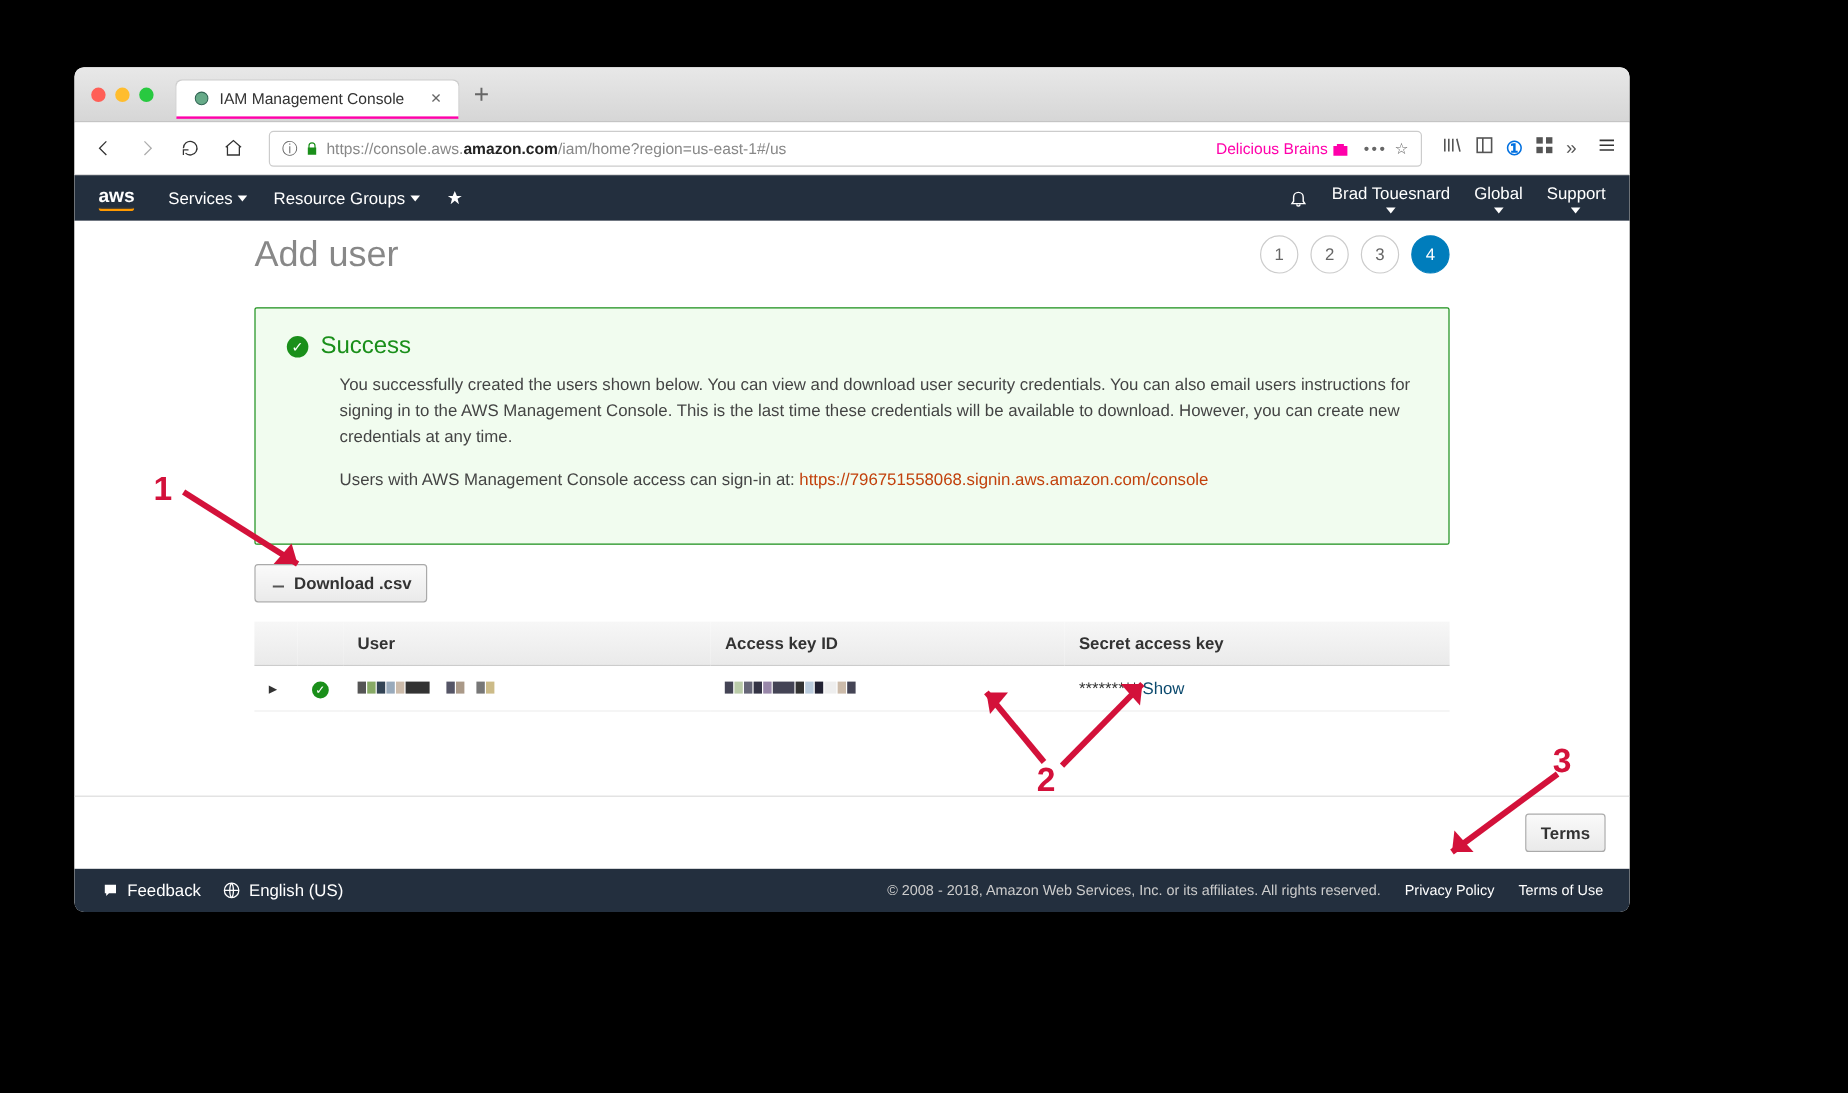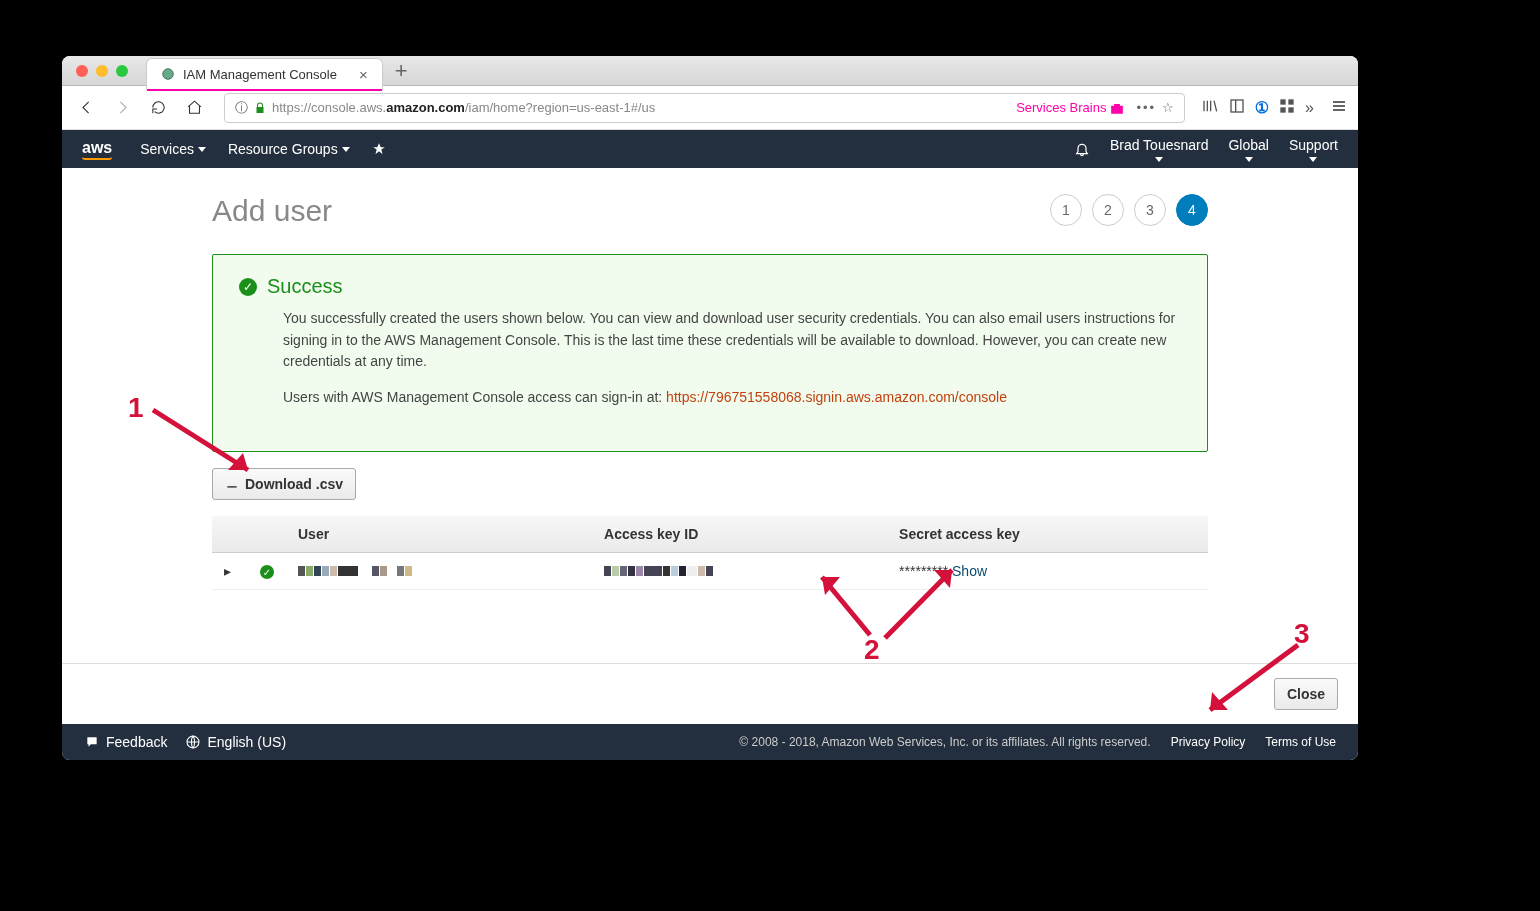--- a/index.html
+++ b/index.html
@@ -1,20 +1,20 @@
 <!DOCTYPE html>
 <html><head>
 <meta charset="utf-8">
 <style>
 * { box-sizing: border-box; margin: 0; padding: 0; }
 body { background: #000; font-family: -apple-system, BlinkMacSystemFont, "Segoe UI", Arial, sans-serif; width: 1540px; height: 911px; overflow: hidden; }
 .window { position: absolute; top: 56px; left: 62px; width: 1296px; height: 704px; background: #fff; border-radius: 8px; box-shadow: 0 10px 50px rgba(0,0,0,0.7); overflow: hidden; display: flex; flex-direction: column; }
 
 
-.titlebar { height: 30px; background: linear-gradient(#e8e8e8, #d6d6d6); display: flex; align-items: center; padding: 0 14px; border-bottom: 1px solid #b7b7b7; }
+.titlebar { height: 46px; background: linear-gradient(#e8e8e8, #d6d6d6); display: flex; align-items: center; padding: 0 14px; border-bottom: 1px solid #b7b7b7; }
 .traffic { display: flex; gap: 8px; margin-right: 18px; }
 .dot { width: 12px; height: 12px; border-radius: 50%; }
 .dot.red { background: #ff5f57; } .dot.yellow { background: #ffbd2e; } .dot.green { background: #28c940; }
 .tab { height: 32px; margin-top: 6px; background: #fff; border: 1px solid #ccc; border-bottom: none; border-radius: 6px 6px 0 0; padding: 0 14px; display: flex; align-items: center; gap: 8px; font-size: 13px; color: #333; position: relative; }
 .tab .loadbar { position: absolute; left: 0; right: 0; bottom: -1px; height: 2px; background: #ff00aa; }
 .tab-x { margin-left: 14px; color: #666; font-size: 15px; cursor: pointer; }
 .newtab { margin-left: 12px; color: #666; font-size: 22px; cursor: pointer; }
 
 
 .navbar { height: 44px; background: #fff; border-bottom: 1px solid #ddd; display: flex; align-items: center; padding: 0 10px; gap: 8px; }
@@ -33,21 +33,21 @@
 .awsheader { height: 38px; background: #232f3e; color: #fff; display: flex; align-items: center; padding: 0 20px; font-size: 14px; }
 .awslogo { font-weight: bold; font-size: 16px; margin-right: 28px; display: flex; flex-direction: column; align-items: center; }
 .awslogo .smile { width: 30px; height: 3px; border-bottom: 2px solid #ff9900; border-radius: 0 0 30px 30px; }
 .awsnav { display: flex; gap: 22px; align-items: center; flex: 1; }
 .awsnav .item { cursor: pointer; display: flex; align-items: center; gap: 4px; }
 .awsright { display: flex; gap: 20px; align-items: center; }
 .awsright .item { cursor: pointer; display: flex; align-items: center; gap: 4px; flex-direction: column; }
 .caret-down { width: 0; height: 0; border-left: 4px solid transparent; border-right: 4px solid transparent; border-top: 5px solid currentColor; display: inline-block; }
 
 
-.content { flex: 1; background: #fff; padding: 26px 150px 20px; overflow: auto; }
+.content { flex: 1; background: #fff; padding: 12px 150px 20px; overflow: auto; }
 .pageheader { display: flex; align-items: flex-start; justify-content: space-between; margin-bottom: 26px; }
 .pagetitle { font-size: 30px; color: #888; font-weight: 400; }
 .steps { display: flex; gap: 10px; }
 .step { width: 32px; height: 32px; border: 1px solid #ccc; border-radius: 50%; display: flex; align-items: center; justify-content: center; font-size: 14px; color: #666; }
 .step.active { background: #007dbc; border-color: #007dbc; color: #fff; }
 
 .successbox { border: 1px solid #1a8f1a; background: #f1fcef; padding: 20px 26px 28px; border-radius: 2px; margin-bottom: 16px; }
 .successhead { color: #1a8f1a; font-size: 20px; font-weight: 500; display: flex; align-items: center; gap: 10px; margin-bottom: 10px; }
 .successhead .check { width: 18px; height: 18px; background: #1a8f1a; border-radius: 50%; display: flex; align-items: center; justify-content: center; color: #fff; font-size: 12px; }
 .successbody { font-size: 14px; color: #444; line-height: 1.55; margin-left: 44px; }
@@ -129,21 +129,21 @@
       </div>
     <div class="urlbar">
       <span>ⓘ</span>
       <span class="lock">
           <svg width="12" height="12" viewBox="0 0 24 24" fill="#1a8f1a">
             <path d="M6 10V7a6 6 0 1 1 12 0v3h1v12H5V10h1zm2 0h8V7a4 4 0 0 0-8 0v3z"></path>
           </svg>
         </span>
       <span class="urltext"><span>https://console.aws.</span><b>amazon.com</b><span>/iam/home?region=us-east-1#/us</span></span>
       <span class="brandtag">
-          <span>Services Brains</span>
+          <span>Delicious Brains</span>
           <svg width="14" height="12" viewBox="0 0 24 20" fill="#ff00aa">
             <path d="M2 6h20v14H2zM7 6V3h10v3"></path>
           </svg>
         </span>
       <span style="letter-spacing:2px">•••</span>
       <span>☆</span>
     </div>
     <div class="toolicons">
       <span><svg width="18" height="16" viewBox="0 0 24 24" stroke="#555" fill="none" stroke-width="2">
             <path d="M3 4v16M8 4v16M13 4v16M18 4l4 16"></path>
@@ -285,21 +285,21 @@
           <td class="secretcell">
             <span>*********</span>
             <span class="showlink">Show</span>
           </td>
         </tr>
       </tbody>
     </table>
   </div>
 
   <div class="footerbar">
-    <button class="btn">Close</button>
+    <button class="btn">Terms</button>
   </div>
 
   <div class="awsfooter">
     <div class="left">
       <span>
           <svg width="16" height="14" viewBox="0 0 24 24" fill="#fff">
             <path d="M4 4h16v12H10l-4 4v-4H4z"></path>
           </svg>
           <span>Feedback</span>
         </span>

